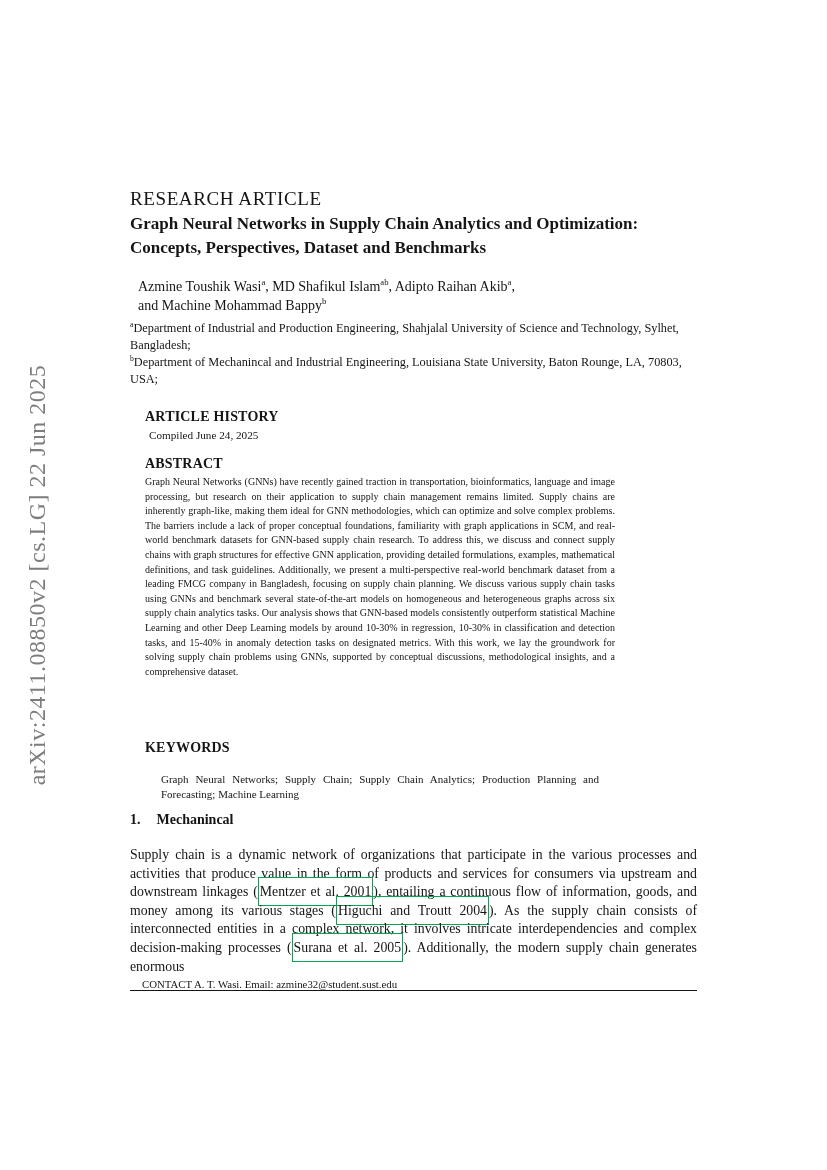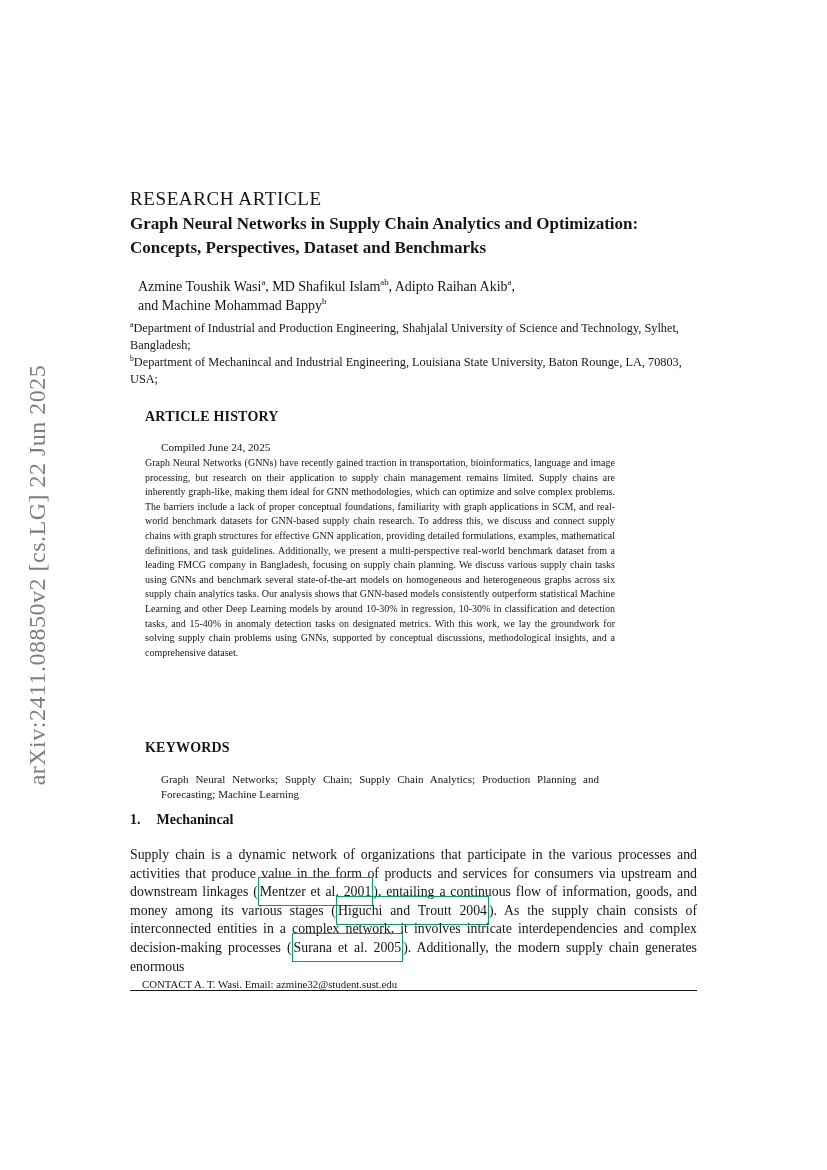--- a/index.html
+++ b/index.html
@@ -79,21 +79,21 @@
   }
   .block-heading {
     font-weight: bold;
     font-size: 14px;
     letter-spacing: 0.2px;
     margin: 0 0 3px 0;
   }
   .history { top: 409px; }
   .history-text {
     font-size: 11.2px;
-    margin: 16px;
+    margin: 4px;
   }
   .abstract { top: 456px; }
   .abstract-text {
     font-size: 10px;
     line-height: 14.6px;
     text-align: justify;
     margin: 0;
   }
   .keywords { top: 740px; }
   .keywords-text {
@@ -165,20 +165,21 @@
       <span><sup>a</sup><span>Department of Industrial and Production Engineering, Shahjalal University of Science and Technology, Sylhet, Bangladesh;</span></span><br>
       <span><sup>b</sup><span>Department of Mechanincal and Industrial Engineering, Louisiana State University, Baton Rounge, LA, 70803, USA;</span></span>
     </div>
 
     <div class="inner-block history">
       <p class="block-heading">ARTICLE HISTORY</p>
       <p class="history-text">Compiled June 24, 2025</p>
     </div>
 
     <div class="inner-block abstract">
+      <p class="block-heading">ABSTRACT</p>
       <p class="abstract-text">Graph Neural Networks (GNNs) have recently gained traction in transportation, bioinformatics, language and image processing, but research on their application to supply chain management remains limited. Supply chains are inherently graph-like, making them ideal for GNN methodologies, which can optimize and solve complex problems. The barriers include a lack of proper conceptual foundations, familiarity with graph applications in SCM, and real-world benchmark datasets for GNN-based supply chain research. To address this, we discuss and connect supply chains with graph structures for effective GNN application, providing detailed formulations, examples, mathematical definitions, and task guidelines. Additionally, we present a multi-perspective real-world benchmark dataset from a leading FMCG company in Bangladesh, focusing on supply chain planning. We discuss various supply chain tasks using GNNs and benchmark several state-of-the-art models on homogeneous and heterogeneous graphs across six supply chain analytics tasks. Our analysis shows that GNN-based models consistently outperform statistical Machine Learning and other Deep Learning models by around 10-30% in regression, 10-30% in classification and detection tasks, and 15-40% in anomaly detection tasks on designated metrics. With this work, we lay the groundwork for solving supply chain problems using GNNs, supported by conceptual discussions, methodological insights, and a comprehensive dataset.</p>
     </div>
 
     <div class="inner-block keywords">
       <p class="block-heading">KEYWORDS</p>
       <p class="keywords-text">Graph Neural Networks; Supply Chain; Supply Chain Analytics; Production Planning and Forecasting; Machine Learning</p>
     </div>
 
     <h2 class="section-heading"><span class="section-number">1.</span><span>Mechanincal</span></h2>
 

